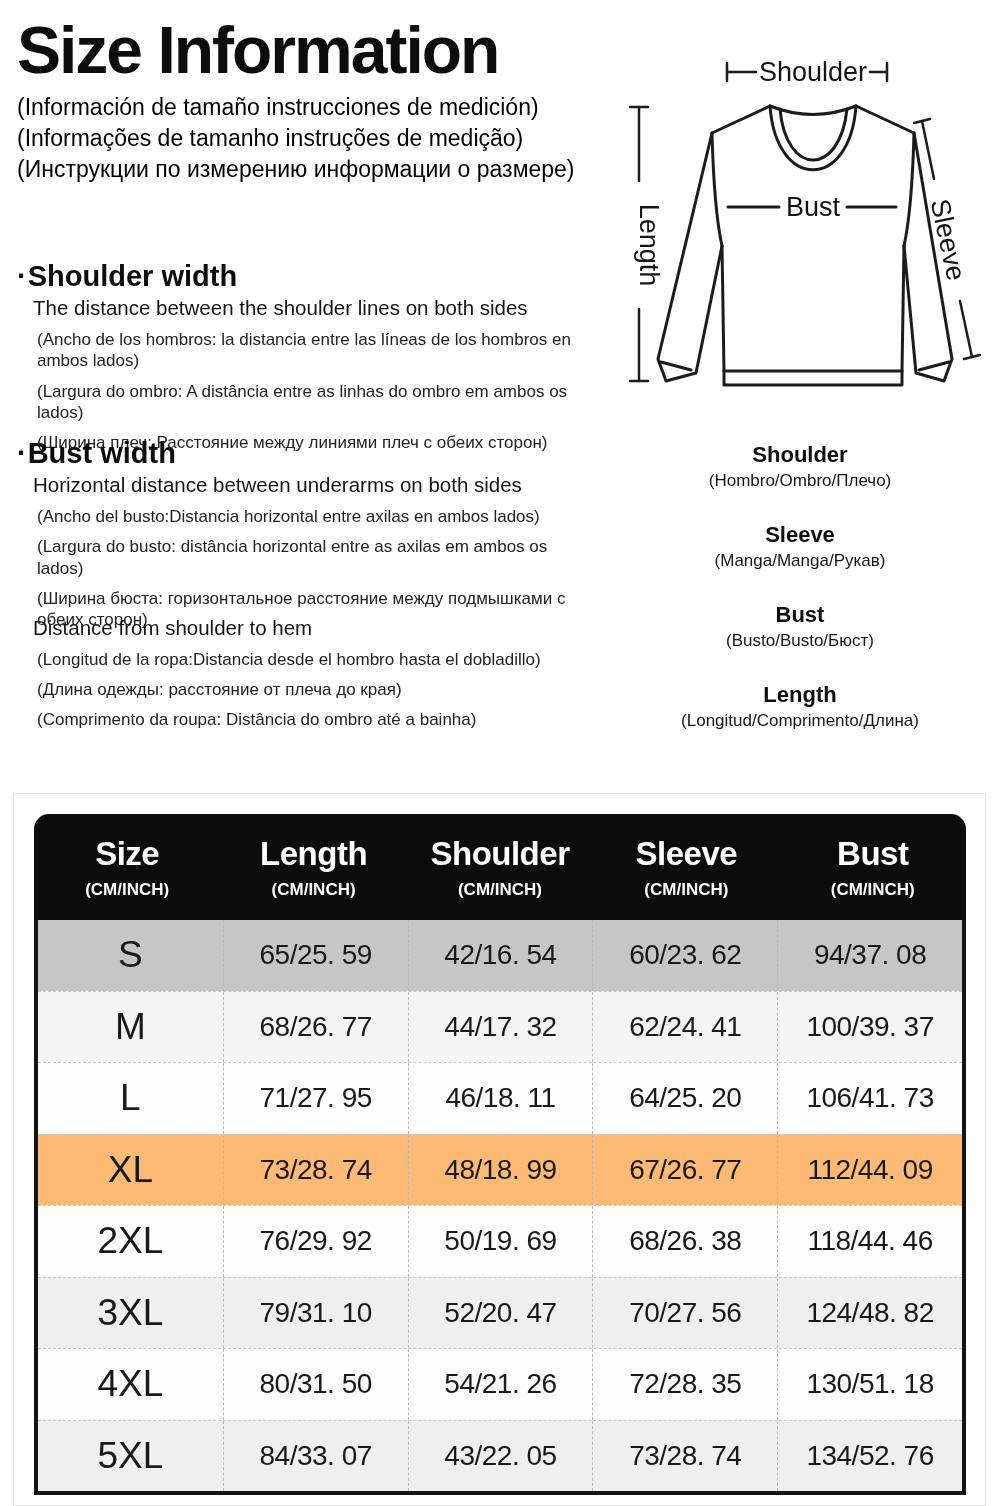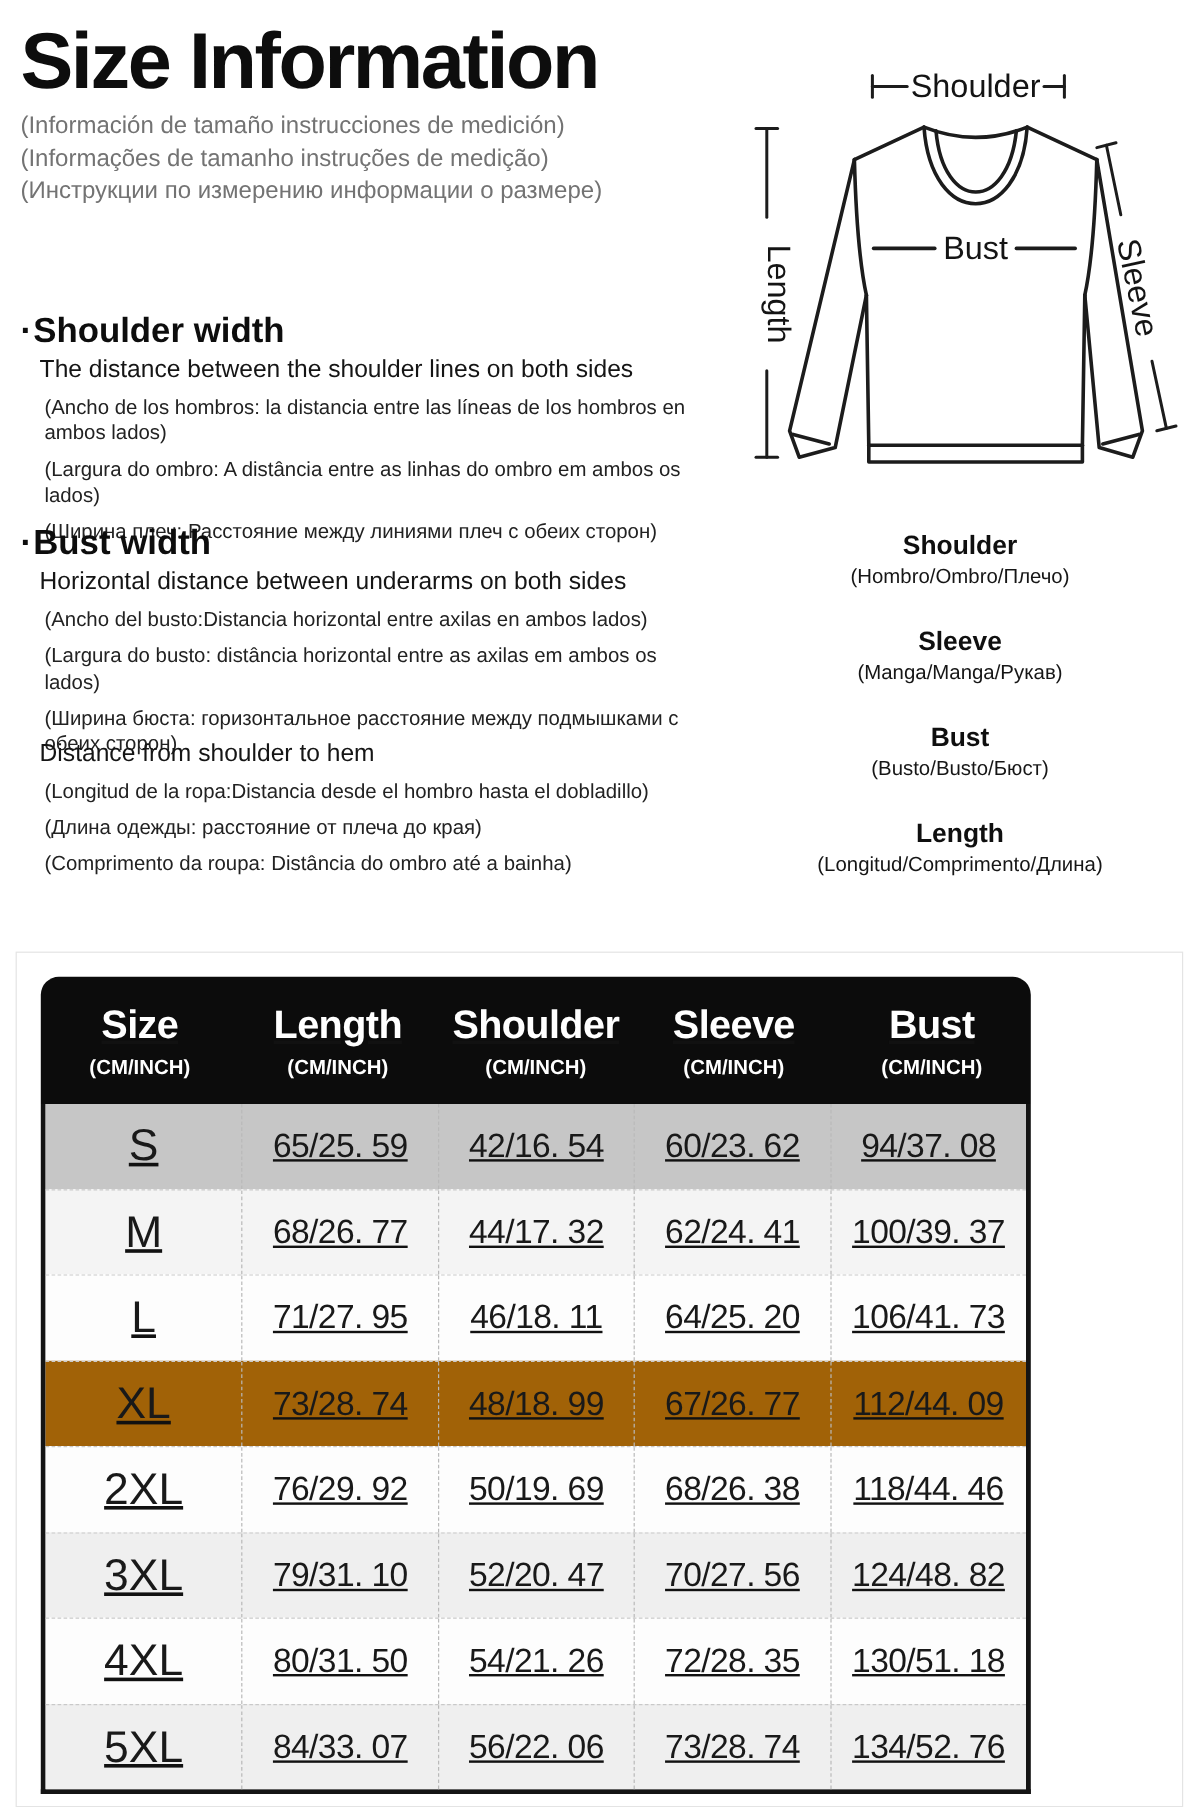--- a/index.html
+++ b/index.html
@@ -7,21 +7,21 @@
     width:1000px; height:1506px; background:#ffffff; position:relative;
     font-family:"Liberation Sans", sans-serif; color:#111;
     overflow:hidden;
   }
 
   
   .title-block { position:absolute; left:17px; top:16px; width:588px; }
   .main-title { font-size:66px; font-weight:700; letter-spacing:-2px; line-height:1.04; margin:0; color:#0d0d0d; }
   .sub-title  { font-size:39px; font-weight:700; letter-spacing:-1px; margin:3px 0 0 2px; color:#0d0d0d; }
   .title-trans { margin-top:7px; }
-  .title-trans div { font-size:20px; line-height:1.36; color:#737373; }
+  .title-trans div { font-size:23px; line-height:1.36; color:#000000; }
 
   
   .msection { position:absolute; left:17px; width:588px; }
   .msection.s1 { top:260px; }
   .msection.s2 { top:437px; }
   .msection.s3 { top:613px; }
   .msection h3 { font-size:29px; font-weight:700; margin:0; line-height:1.15; color:#0d0d0d; }
   .msection h3 .bullet { font-size:29px; margin-right:1px; }
   .msection .desc { font-size:20.5px; margin:3px 0 0 16px; color:#151515; }
   .msection .trans { font-size:17px; line-height:1.24; margin:9px 0 0 20px; width:548px; color:#222; }
@@ -37,35 +37,35 @@
   .legend { position:absolute; left:600px; top:442px; width:400px; text-align:center; }
   .legend-item { margin-bottom:31px; }
   .legend-name  { font-size:22px; font-weight:700; color:#0f0f0f; }
   .legend-trans { font-size:17px; margin-top:3px; color:#161616; }
 
   
   .table-box {
     position:absolute; left:13px; top:793px; width:973px; height:713px;
     border:1px solid #e4e4e4; box-sizing:border-box; background:#fff;
   }
-  .tbl { position:absolute; left:20px; top:20px; width:825px;text-decoration:underline; }
+  .tbl { position:absolute; left:20px; top:20px; width:932px; }
   .tbl-header {
     background:#0c0c0c; border-radius:15px 15px 0 0; height:106px;
     display:grid; grid-template-columns:20% 20% 20% 20% 20%;
   }
   .th { display:flex; flex-direction:column; align-items:center; justify-content:center; gap:7px; color:#fff; }
   .th-name { font-size:33px; font-weight:700; letter-spacing:-0.5px; }
   .th-unit { font-size:17px; font-weight:700; }
   .tbl-body { border:4px solid #141414; border-top:none; box-sizing:border-box; }
   .trow { display:grid; grid-template-columns:20% 20% 20% 20% 20%; height:70.5px; }
   .trow + .trow { border-top:1px dashed #c9c9c9; }
   .trow:nth-child(1) { background:#c6c6c6; }
   .trow:nth-child(2) { background:#f4f4f4; }
   .trow:nth-child(3) { background:#fdfdfd; }
-  .trow:nth-child(4) { background:#a16207; }
+  .trow:nth-child(4) { background:#fdba74; }
   .trow:nth-child(5) { background:#fdfdfd; }
   .trow:nth-child(6) { background:#efefef; }
   .trow:nth-child(7) { background:#fdfdfd; }
   .trow:nth-child(8) { background:#efefef; }
   .tcell { display:flex; align-items:center; justify-content:center; font-size:28px; color:#191919; letter-spacing:-0.5px; }
   .tcell + .tcell { border-left:1px dashed #b9b9b9; }
   .tcell.size { font-size:37px; letter-spacing:0; }
 </style>
 </head>
 <body>
@@ -249,19 +249,19 @@
       <div class="trow">
         <div class="tcell size">4XL</div>
         <div class="tcell">80/31. 50</div>
         <div class="tcell">54/21. 26</div>
         <div class="tcell">72/28. 35</div>
         <div class="tcell">130/51. 18</div>
       </div>
       <div class="trow">
         <div class="tcell size">5XL</div>
         <div class="tcell">84/33. 07</div>
-        <div class="tcell">56/22. 06</div>
+        <div class="tcell">43/22. 05</div>
         <div class="tcell">73/28. 74</div>
         <div class="tcell">134/52. 76</div>
       </div>
     </div>
   </div>
 </section>
 
 </body></html>

